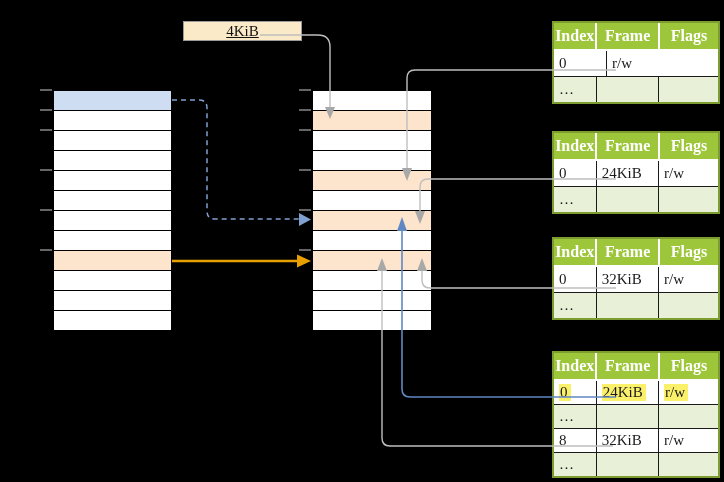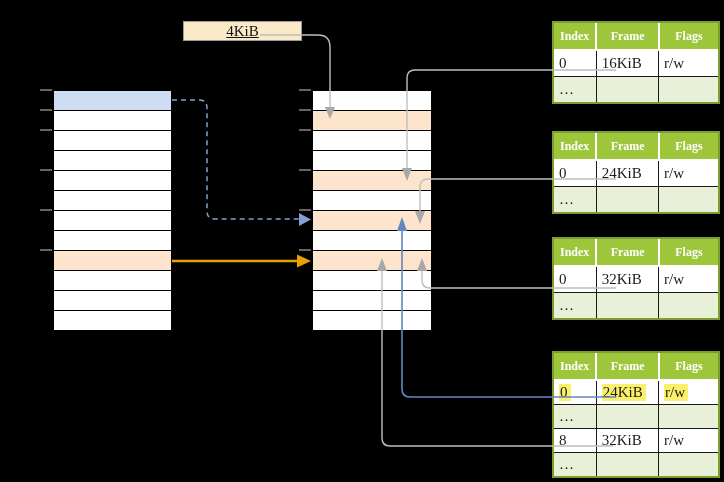--- a/index.html
+++ b/index.html
@@ -20,21 +20,21 @@
   #page-size-label{
     position:absolute;left:183px;top:21px;width:119px;height:20px;box-sizing:border-box;
     background:var(--label-cream);border:1px solid #9a9a9a;
     font-size:15px;color:#111;text-align:center;line-height:19px;text-decoration:underline;
   }
   
   .pt{position:absolute;left:552px;width:168px;border:2px solid var(--table-border-green);
       box-sizing:border-box;background:#fff;}
   .pt-row{display:flex;}
   .pt-hrow{background:var(--header-green);border-bottom:2px solid #fff;}
-  .pt-hcell{box-sizing:border-box;height:26px;color:#fff;font-weight:bold;font-size:12px;
+  .pt-hcell{box-sizing:border-box;height:26px;color:#fff;font-weight:bold;font-size:16px;
             text-align:center;line-height:26px;}
   .pt-hcell.c2,.pt-hcell.c3{border-left:2px solid #fff;}
   .pt-cell{box-sizing:border-box;height:25px;font-size:15px;color:#1a1a1a;
            padding-left:5px;line-height:25px;overflow:hidden;white-space:nowrap;}
   .pt4 .pt-cell{height:23px;line-height:23px;}
   .c1{width:52px;} .c2{width:78px;} .c3{width:75px;}
   .pt-cell.c2,.pt-cell.c3{border-left:1px solid #1a1a1a;}
   .pt-drow + .pt-drow{border-top:1px solid #1a1a1a;}
   .pt-drow.dots{background:var(--row-light-green);color:#333;}
   .hl{background:var(--highlight-yellow);padding:0 3px 1px 1px;}
@@ -88,21 +88,20 @@
   <div id="page-size-label">4KiB</div>
 
   <div class="pt pt1" style="top:21px">
       <div class="pt-row pt-hrow">
         <div class="pt-hcell c1">Index</div>
         <div class="pt-hcell c2">Frame</div>
         <div class="pt-hcell c3">Flags</div>
       </div>
       <div class="pt-row pt-drow">
         <div class="pt-cell c1">0</div>
-        <div class="pt-cell c2">16KiB</div>
         <div class="pt-cell c3">r/w</div>
       </div>
       <div class="pt-row pt-drow dots">
         <div class="pt-cell c1">…</div>
         <div class="pt-cell c2"></div>
         <div class="pt-cell c3"></div>
       </div>
     </div>
   <div class="pt pt2" style="top:131px">
       <div class="pt-row pt-hrow">

